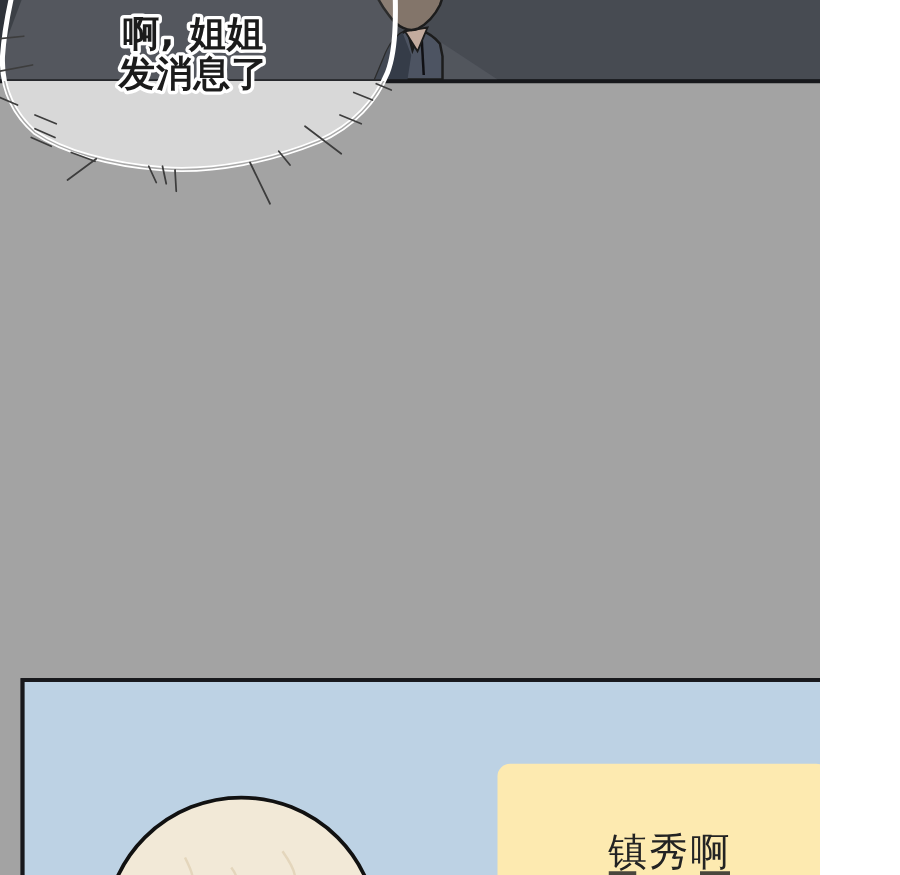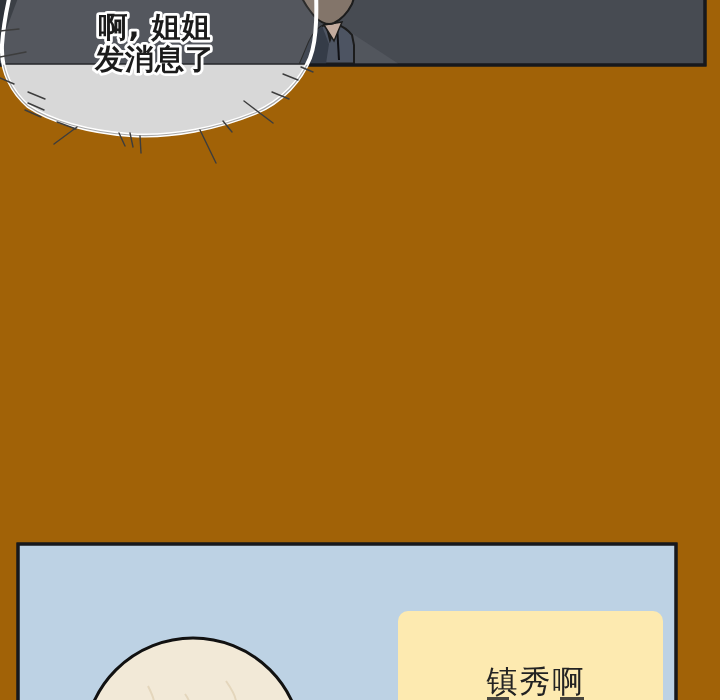--- a/index.html
+++ b/index.html
@@ -1,21 +1,21 @@
 <!DOCTYPE html>
 <html><head>
 <meta charset="utf-8">
 <style>
   html, body { margin: 0; padding: 0; background: #ffffff; }
   .page {
     position: relative;
-    width: 720px;
+    width: 656px;
     height: 700px;
     overflow: hidden;
-    background: #a16207;
+    background: #a3a3a3;
     font-family: "DejaVu Sans", sans-serif;
     text-align: right;
   }
   svg { display: block; }
   .bubble-text {
     font-family: "DejaVu Sans", sans-serif;
     font-size: 29px;
     font-weight: bold;
     fill: #1b1b1b;
     stroke: #ffffff;

